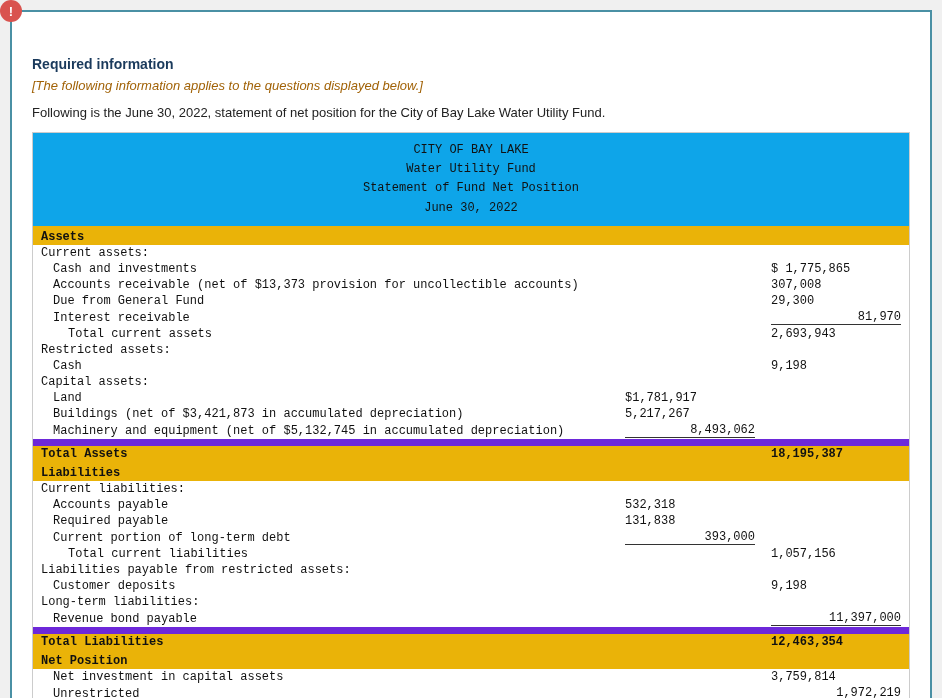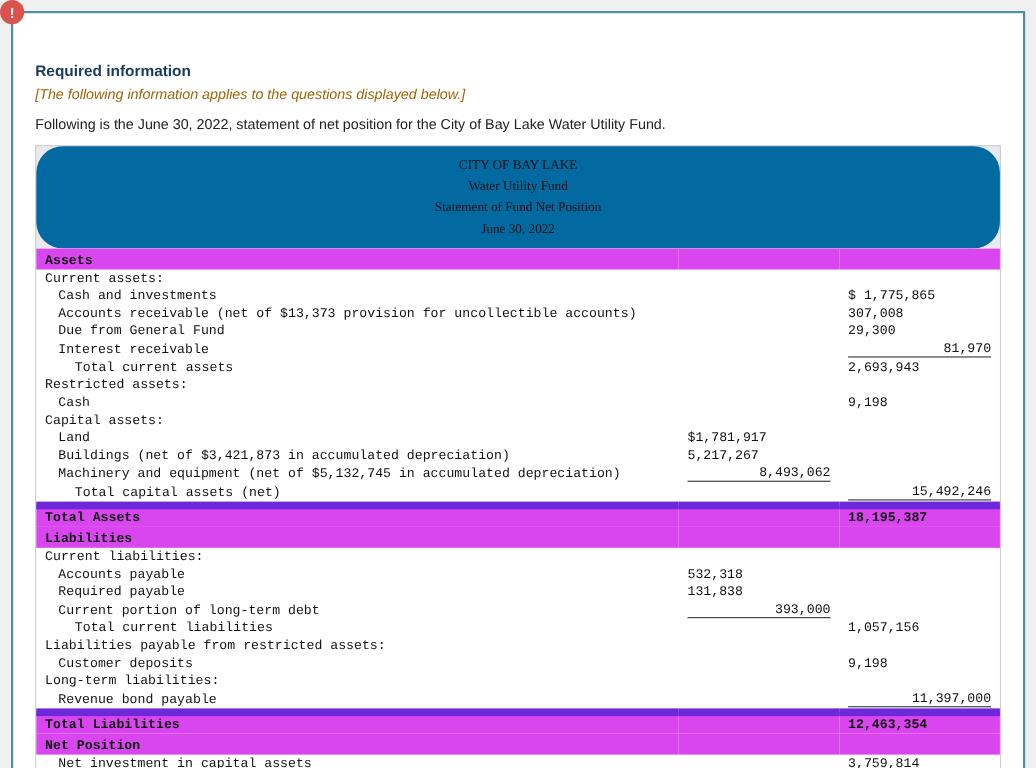--- a/index.html
+++ b/index.html
@@ -52,28 +52,27 @@
       color: #222;
       margin-bottom: 12px;
       font-size: 13px;
     }
     .financial-table-wrapper {
       background: #e8eaf0;
       border: 1px solid #ccc;
       padding: 0;
     }
     .table-header {
-      background: #0369a1;
+      background: #0ea5e9;
       text-align: center;
       padding: 8px 10px;
-      font-family: Liberation Serif, serif;
+      font-family: Liberation Mono, monospace;
       font-size: 12px;
       color: #111;
       line-height: 1.6;
-      border-radius: 24px;
     }
     .fin-table {
       width: 100%;
       border-collapse: collapse;
       background: #fff;
       font-family: 'Courier New', monospace;
       font-size: 12px;
     }
     .fin-table td {
       padding: 1px 8px;
@@ -95,21 +94,21 @@
     }
     .double-underline {
       border-bottom: 3px double #333;
       display: inline-block;
       width: 100%;
       text-align: right;
     }
     .indent1 { padding-left: 20px !important; }
     .indent2 { padding-left: 35px !important; }
     .bold-row td { font-weight: bold; }
-    .shaded-row { background: #d946ef; }
+    .shaded-row { background: #eab308; }
     .row-divider { border-top: 7px solid #6d28d9; padding-left: 48px; }
   </style>
 </head>
 <body>
 
 <div class="outer-container">
   <div class="alert-icon">
     <span>!</span>
   </div>
   <div class="content-area">
@@ -197,27 +196,20 @@
             <td>5,217,267</td>
             <td></td>
           </tr>
           <tr>
             <td class="indent1">Machinery and equipment (net of $5,132,745 in accumulated depreciation)</td>
             <td>
               <span class="underline">8,493,062</span>
             </td>
             <td></td>
           </tr>
-          <tr>
-            <td class="indent2">Total capital assets (net)</td>
-            <td></td>
-            <td>
-              <span class="underline">15,492,246</span>
-            </td>
-          </tr>
 
           <tr class="bold-row shaded-row row-divider">
             <td>Total Assets</td>
             <td></td>
             <td>18,195,387</td>
           </tr>
 
           <tr class="section-header shaded-row">
             <td>Liabilities</td>
             <td></td>

